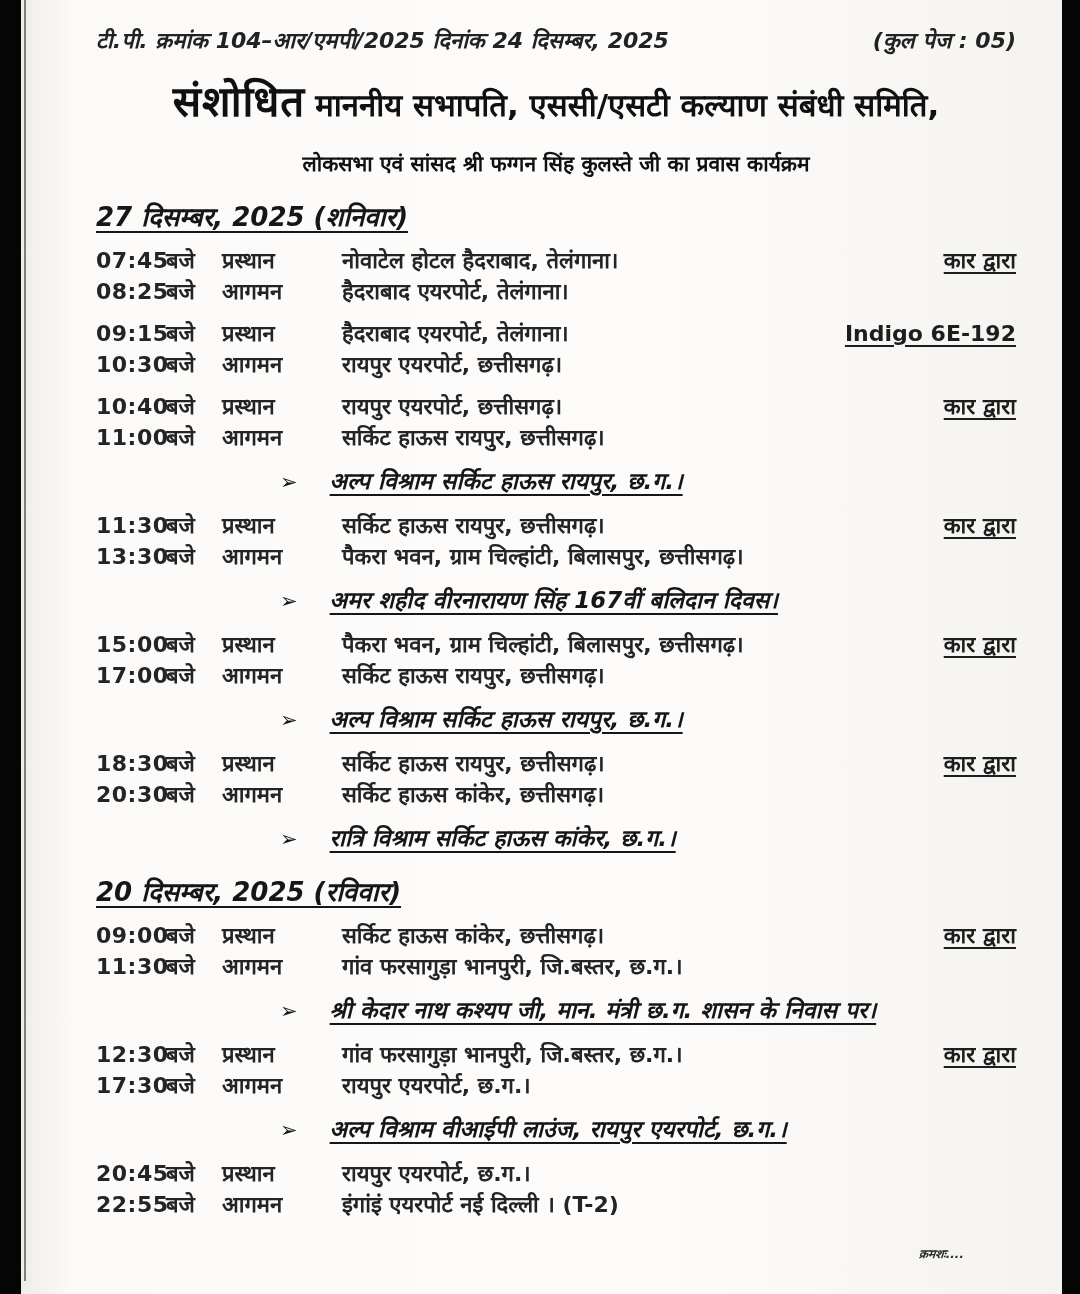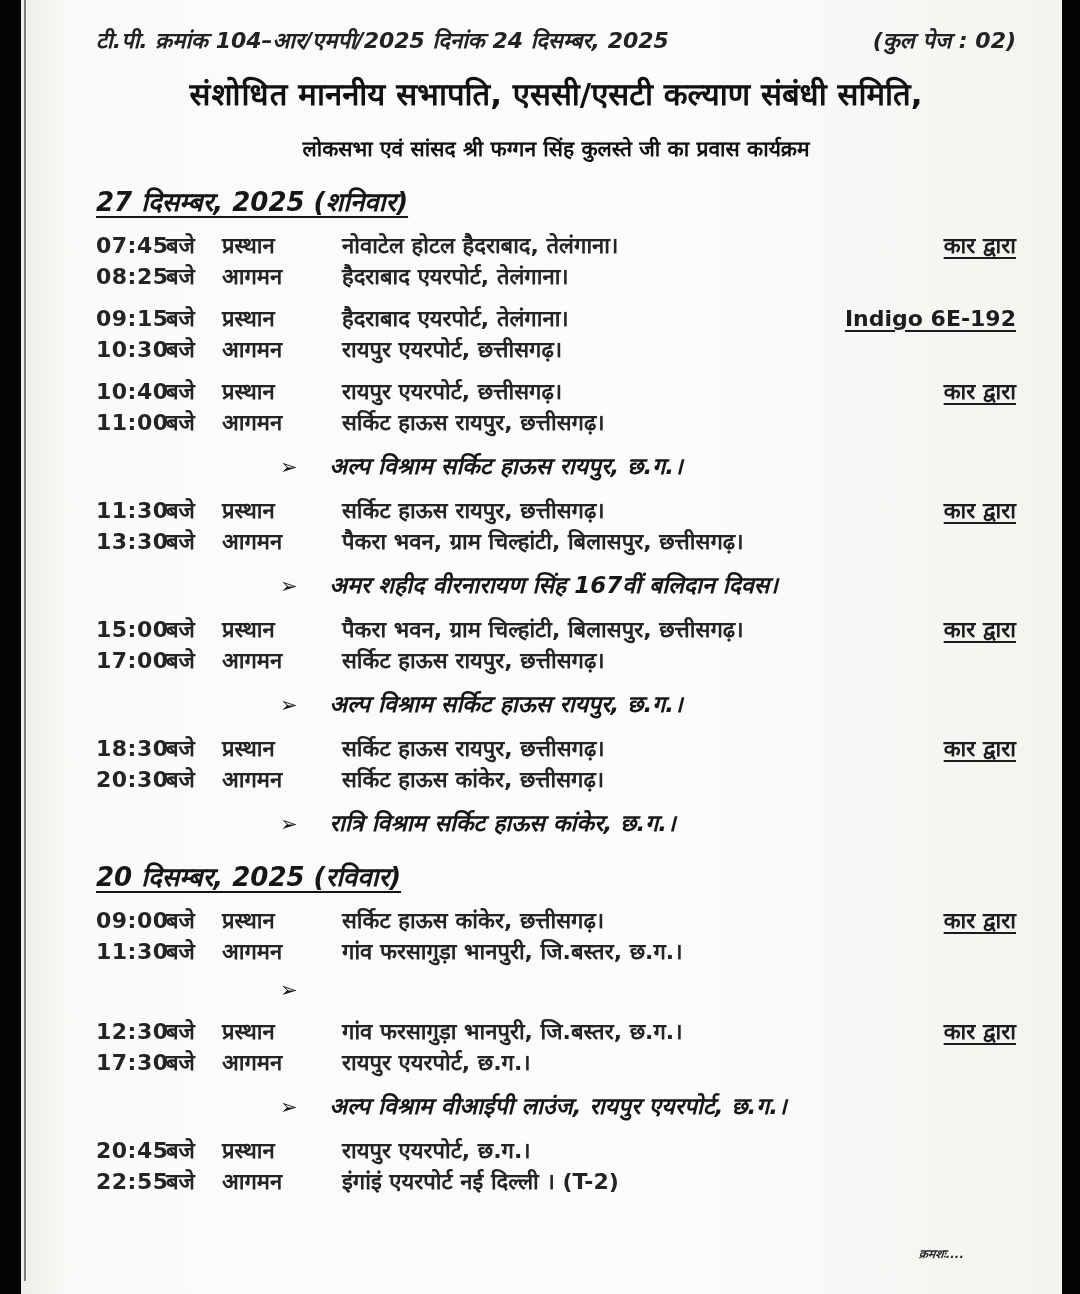--- a/index.html
+++ b/index.html
@@ -22,21 +22,21 @@
   .content {
     position:absolute; left:75px; right:46px; top:24px; bottom:0;
     color:#1b1b1b;
   }
   .ref-row {
     display:flex; justify-content:space-between; align-items:baseline;
     font-size:22px; font-weight:700; font-style:italic; color:#222;
   }
   .title-wrap { text-align:center; margin-top:20px; color:#101010; }
   .title-line1 { font-size:31px; font-weight:700; line-height:1.35; }
-  .title-emph  { font-size:31px; font-weight:800; margin-right:10px; letter-spacing:1px; }
+  .title-emph  { font-size:42px; font-weight:800; margin-right:10px; letter-spacing:1px; }
   .title-line2 { font-size:21px; font-weight:700; line-height:1.3; margin-top:20px; }
 
   .day-heading-wrap { margin-top:20px; margin-bottom:8px; }
   .day-heading {
     display:inline-block; font-size:26px; font-weight:700; font-style:italic;
     text-decoration:underline; text-underline-offset:5px; color:#161616;
   }
   .pair { margin:11px 0; }
   .row {
     display:grid; grid-template-columns:70px 56px 120px 1fr auto;
@@ -51,41 +51,41 @@
     font-weight:700; white-space:nowrap;
     text-decoration:underline; text-underline-offset:4px; color:#1d1d1d;
   }
   .bullet {
     display:flex; gap:32px; margin:8px 0 14px 184px;
     font-size:23px; align-items:baseline; color:#161616;
   }
   .bullet-arrow { font-weight:700; font-size:21px; }
   .bullet-text {
     font-weight:700; font-style:italic;
-    text-underline-offset:5px;
+    text-decoration:underline; text-underline-offset:5px;
   }
   .continued {
     position:absolute; right:52px; bottom:32px;
     font-size:12px; font-weight:700; font-style:italic; color:#2a2a2a;
     transform:skewX(-6deg);
   }
 </style>
 </head>
 <body>
 
 <div class="black-bar bar-left"></div>
 <div class="black-bar bar-right"></div>
 
 <div class="paper">
   <div class="paper-edge"></div>
   <div class="content">
 
     <div class="ref-row">
       <span>टी.पी. क्रमांक 104–आर/एमपी/2025 दिनांक 24 दिसम्बर, 2025</span>
-      <span>(कुल पेज : 02)</span>
+      <span>(कुल पेज : 05)</span>
     </div>
 
     <div class="title-wrap">
       <div class="title-line1">
         <span class="title-emph">संशोधित</span><span>माननीय सभापति, एससी/एसटी कल्याण संबंधी समिति,</span>
       </div>
       <div class="title-line2">लोकसभा एवं सांसद श्री फग्गन सिंह कुलस्ते जी का प्रवास कार्यक्रम</div>
     </div>
 
     <div id="schedule">
@@ -217,20 +217,21 @@
             <div class="row">
               <span class="cell-time">11:30</span>
               <span class="cell-unit">बजे</span>
               <span class="cell-action">आगमन</span>
               <span class="cell-loc">गांव फरसागुड़ा भानपुरी, जि.बस्तर, छ.ग.।</span>
               <span class="cell-note"></span>
             </div>
           </div>
           <div class="bullet">
             <span class="bullet-arrow">➢</span>
+            <span class="bullet-text">श्री केदार नाथ कश्यप जी, मान. मंत्री छ.ग. शासन के निवास पर।</span>
           </div>
           <div class="pair">
             <div class="row">
               <span class="cell-time">12:30</span>
               <span class="cell-unit">बजे</span>
               <span class="cell-action">प्रस्थान</span>
               <span class="cell-loc">गांव फरसागुड़ा भानपुरी, जि.बस्तर, छ.ग.।</span>
               <span class="cell-note">कार द्वारा</span>
             </div>
             <div class="row">

